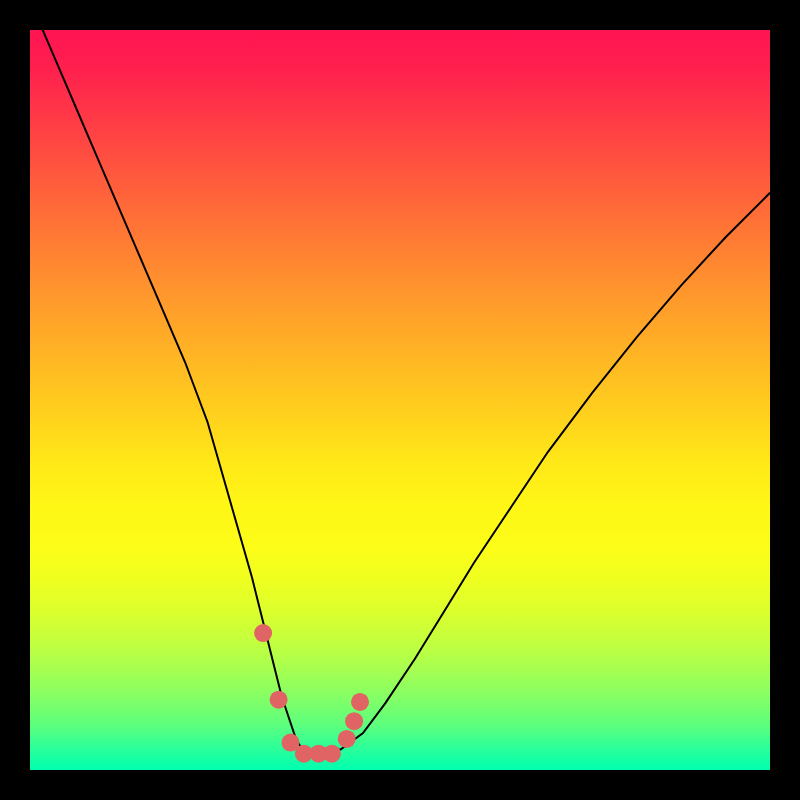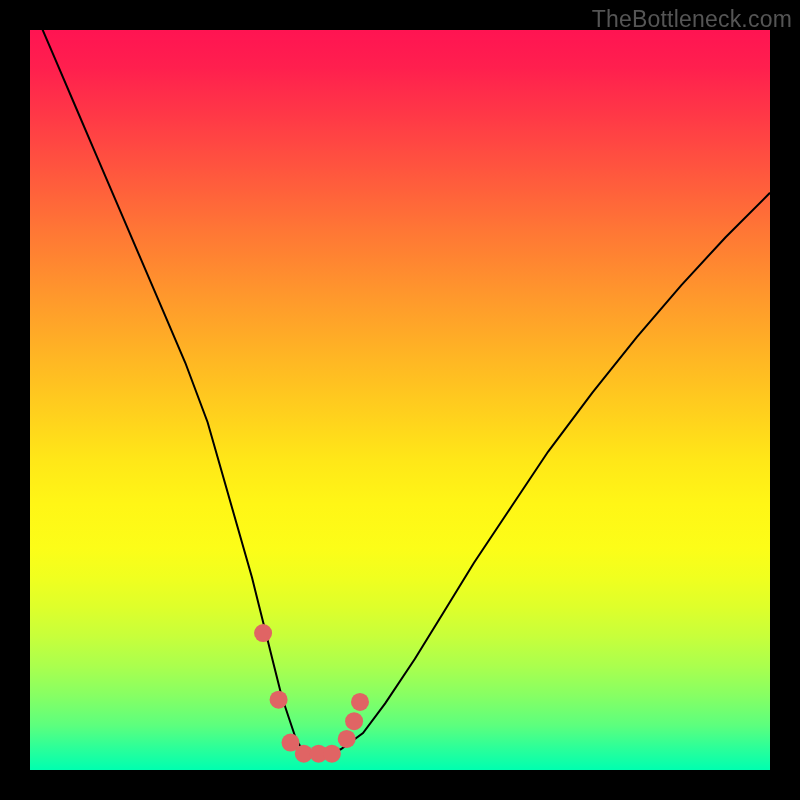--- a/index.html
+++ b/index.html
@@ -67,14 +67,13 @@
           <circle cx="260.5" cy="712.6" r="9" fill="#e06464"></circle>
           <circle cx="273.8" cy="723.7" r="9" fill="#e06464"></circle>
           <circle cx="288.6" cy="723.7" r="9" fill="#e06464"></circle>
           <circle cx="301.9" cy="723.7" r="9" fill="#e06464"></circle>
           <circle cx="316.7" cy="708.9" r="9" fill="#e06464"></circle>
           <circle cx="324.1" cy="691.2" r="9" fill="#e06464"></circle>
           <circle cx="330.0" cy="671.9" r="9" fill="#e06464"></circle>
         </g>
     </svg>
   </div>
-  <div class="watermark">TheBottleneck.com</div>
 </div>
 
 </body></html>

